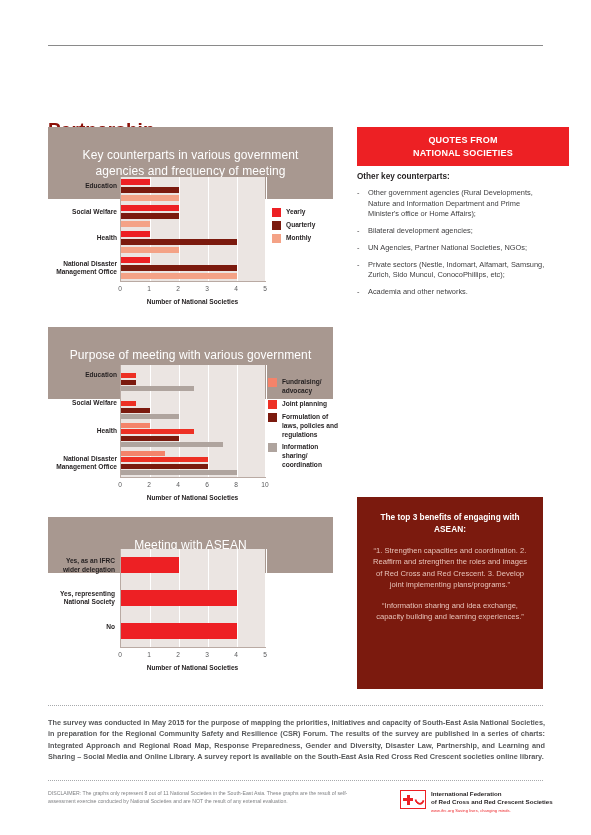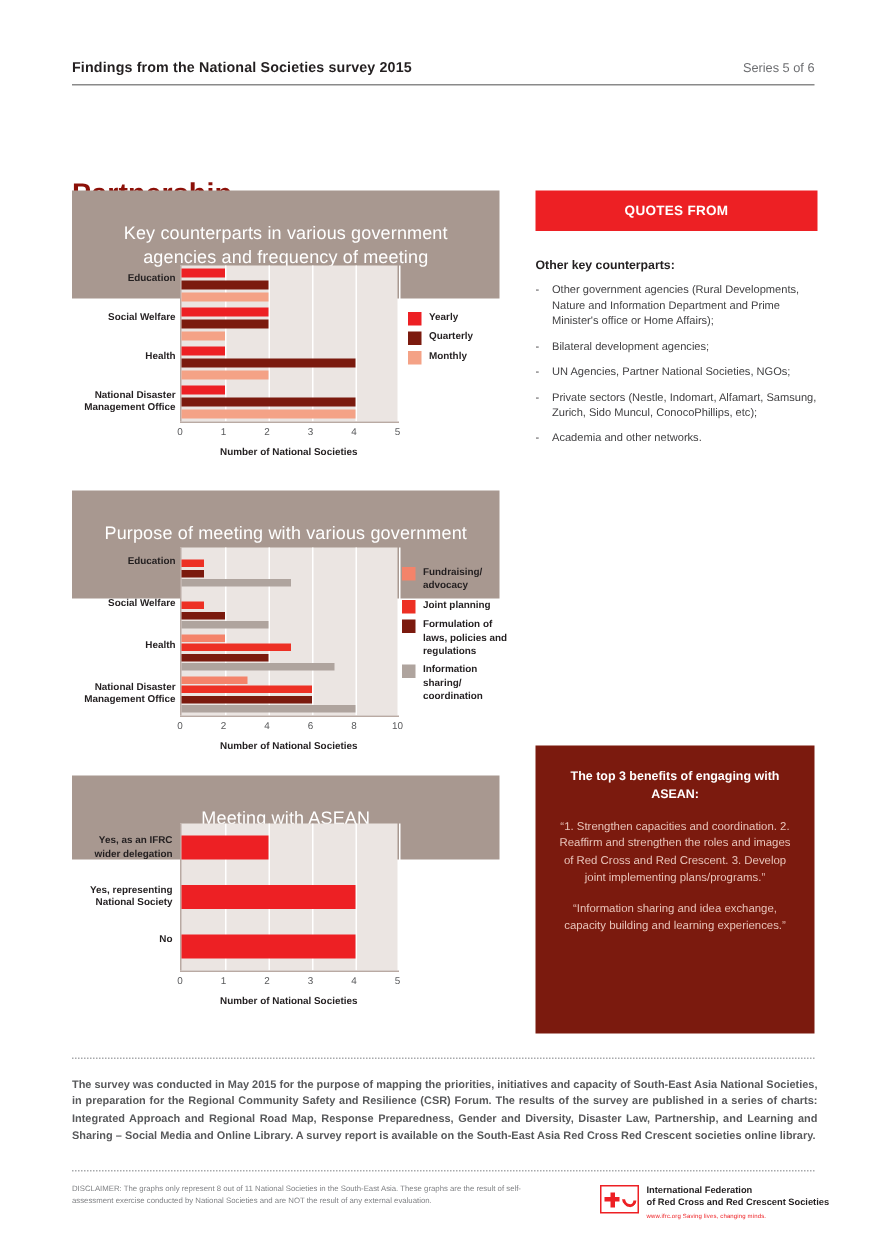--- a/index.html
+++ b/index.html
@@ -53,21 +53,21 @@
   }
   .axis-line { position: absolute; background: #b9aaa3; }
 
   .legend { position: absolute; }
   .leg-item { display: flex; align-items: flex-start; margin-bottom: 4px; }
   .leg-sw { width: 9px; height: 9px; flex: 0 0 9px; margin-right: 5px; margin-top: 0px; }
   .leg-tx { font-size: 6.6px; font-weight: bold; color: #231f20; line-height: 1.35; }
 
   
   .quotes-hd {
-    position: absolute; left: 357px; top: 127px; width: 188px;
+    position: absolute; left: 357px; top: 127px; width: 212px;
     background: #ed2024; color: #fff; text-align: center;
     font-size: 9px; font-weight: bold; line-height: 1.4;
     padding: 7px 6px; letter-spacing: .2px;
   }
   .quotes-body { position: absolute; left: 357px; top: 172px; width: 190px; }
   .qb-title { font-size: 8.2px; font-weight: bold; color: #231f20; margin-bottom: 7px; }
   .bullet { display: flex; font-size: 7.4px; color: #414042; line-height: 1.45; margin-bottom: 6px; }
   .bullet .dash { flex: 0 0 11px; }
 
   
@@ -111,24 +111,20 @@
   .logo-text { margin-left: 5px; }
   .logo-l1 { font-size: 6.2px; font-weight: bold; color: #231f20; line-height: 1.35; }
   .logo-l2 { font-size: 4px; color: #ed2024; margin-top: 1.5px; letter-spacing: .1px; }
 </style>
 </head>
 <body>
 
 <div class="page">
 
   <div class="hdr">
-    <div class="hdr-row">
-      <div class="hdr-title">Findings from the National Societies survey 2015</div>
-      <div class="hdr-series">Series 5 of 6</div>
-    </div>
     <div class="hdr-rule"></div>
   </div>
 
   <div class="page-title">Partnership</div>
 
   <div id="charts-host">
       <div class="panel-hd" style="position: absolute; left: 48px; top: 127px; width: 285px;">Key counterparts in various government agencies and frequency of meeting</div>
       <div class="plot" style="left: 120px; top: 177px; width: 145px; height: 104px;">
         <div class="gridline" style="left: 29px;"></div>
         <div class="gridline" style="left: 58px;"></div>
@@ -245,20 +241,21 @@
       <div class="xtick" style="left: 139px; top: 651px;">1</div>
       <div class="xtick" style="left: 168px; top: 651px;">2</div>
       <div class="xtick" style="left: 197px; top: 651px;">3</div>
       <div class="xtick" style="left: 226px; top: 651px;">4</div>
       <div class="xtick" style="left: 255px; top: 651px;">5</div>
       <div class="xaxis-title" style="left: 120px; top: 664px; width: 145px;">Number of National Societies</div>
     </div>
 
   <div class="quotes-hd">
     <div>QUOTES FROM</div>
+    <div>NATIONAL SOCIETIES</div>
   </div>
   <div class="quotes-body">
     <div class="qb-title">Other key counterparts:</div>
     <div id="bullets-host">
         <div class="bullet">
           <span class="dash">-</span>
           <span>Other government agencies (Rural Developments, Nature and Information Department and Prime Minister's office or Home Affairs);</span>
         </div>
         <div class="bullet">
           <span class="dash">-</span>

